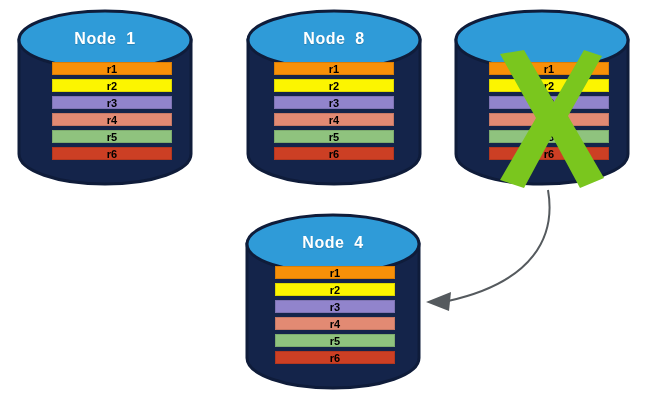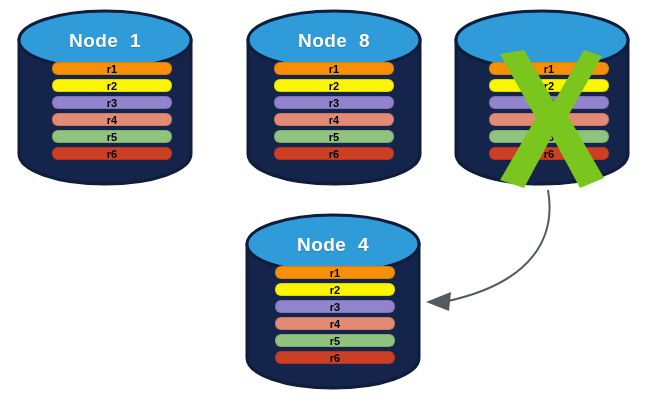--- a/index.html
+++ b/index.html
@@ -28,31 +28,31 @@
     left: 0; top: 0;
     overflow: visible;
   }
   .node-label {
     position: absolute;
     width: 100%;
     text-align: center;
     color: #ffffff;
     font-weight: bold;
     font-family: "Liberation Sans", sans-serif;
-    font-size: 19px;
+    font-size: 16px;
     letter-spacing: 0.5px;
     white-space: pre;
     text-shadow: 0 1px 1px rgba(0,0,0,0.18);
   }
   .rows {
     position: absolute;
   }
   .row {
     position: absolute;
-    border-radius: 6px;
+    border-radius: 0;
     box-sizing: border-box;
     border: 1px solid rgba(0,0,0,0.12);
   }
   .row-label {
     position: absolute;
     left: 0; right: 0;
     text-align: center;
     color: #000000;
     font-weight: bold;
     font-family: "Liberation Sans", sans-serif;

